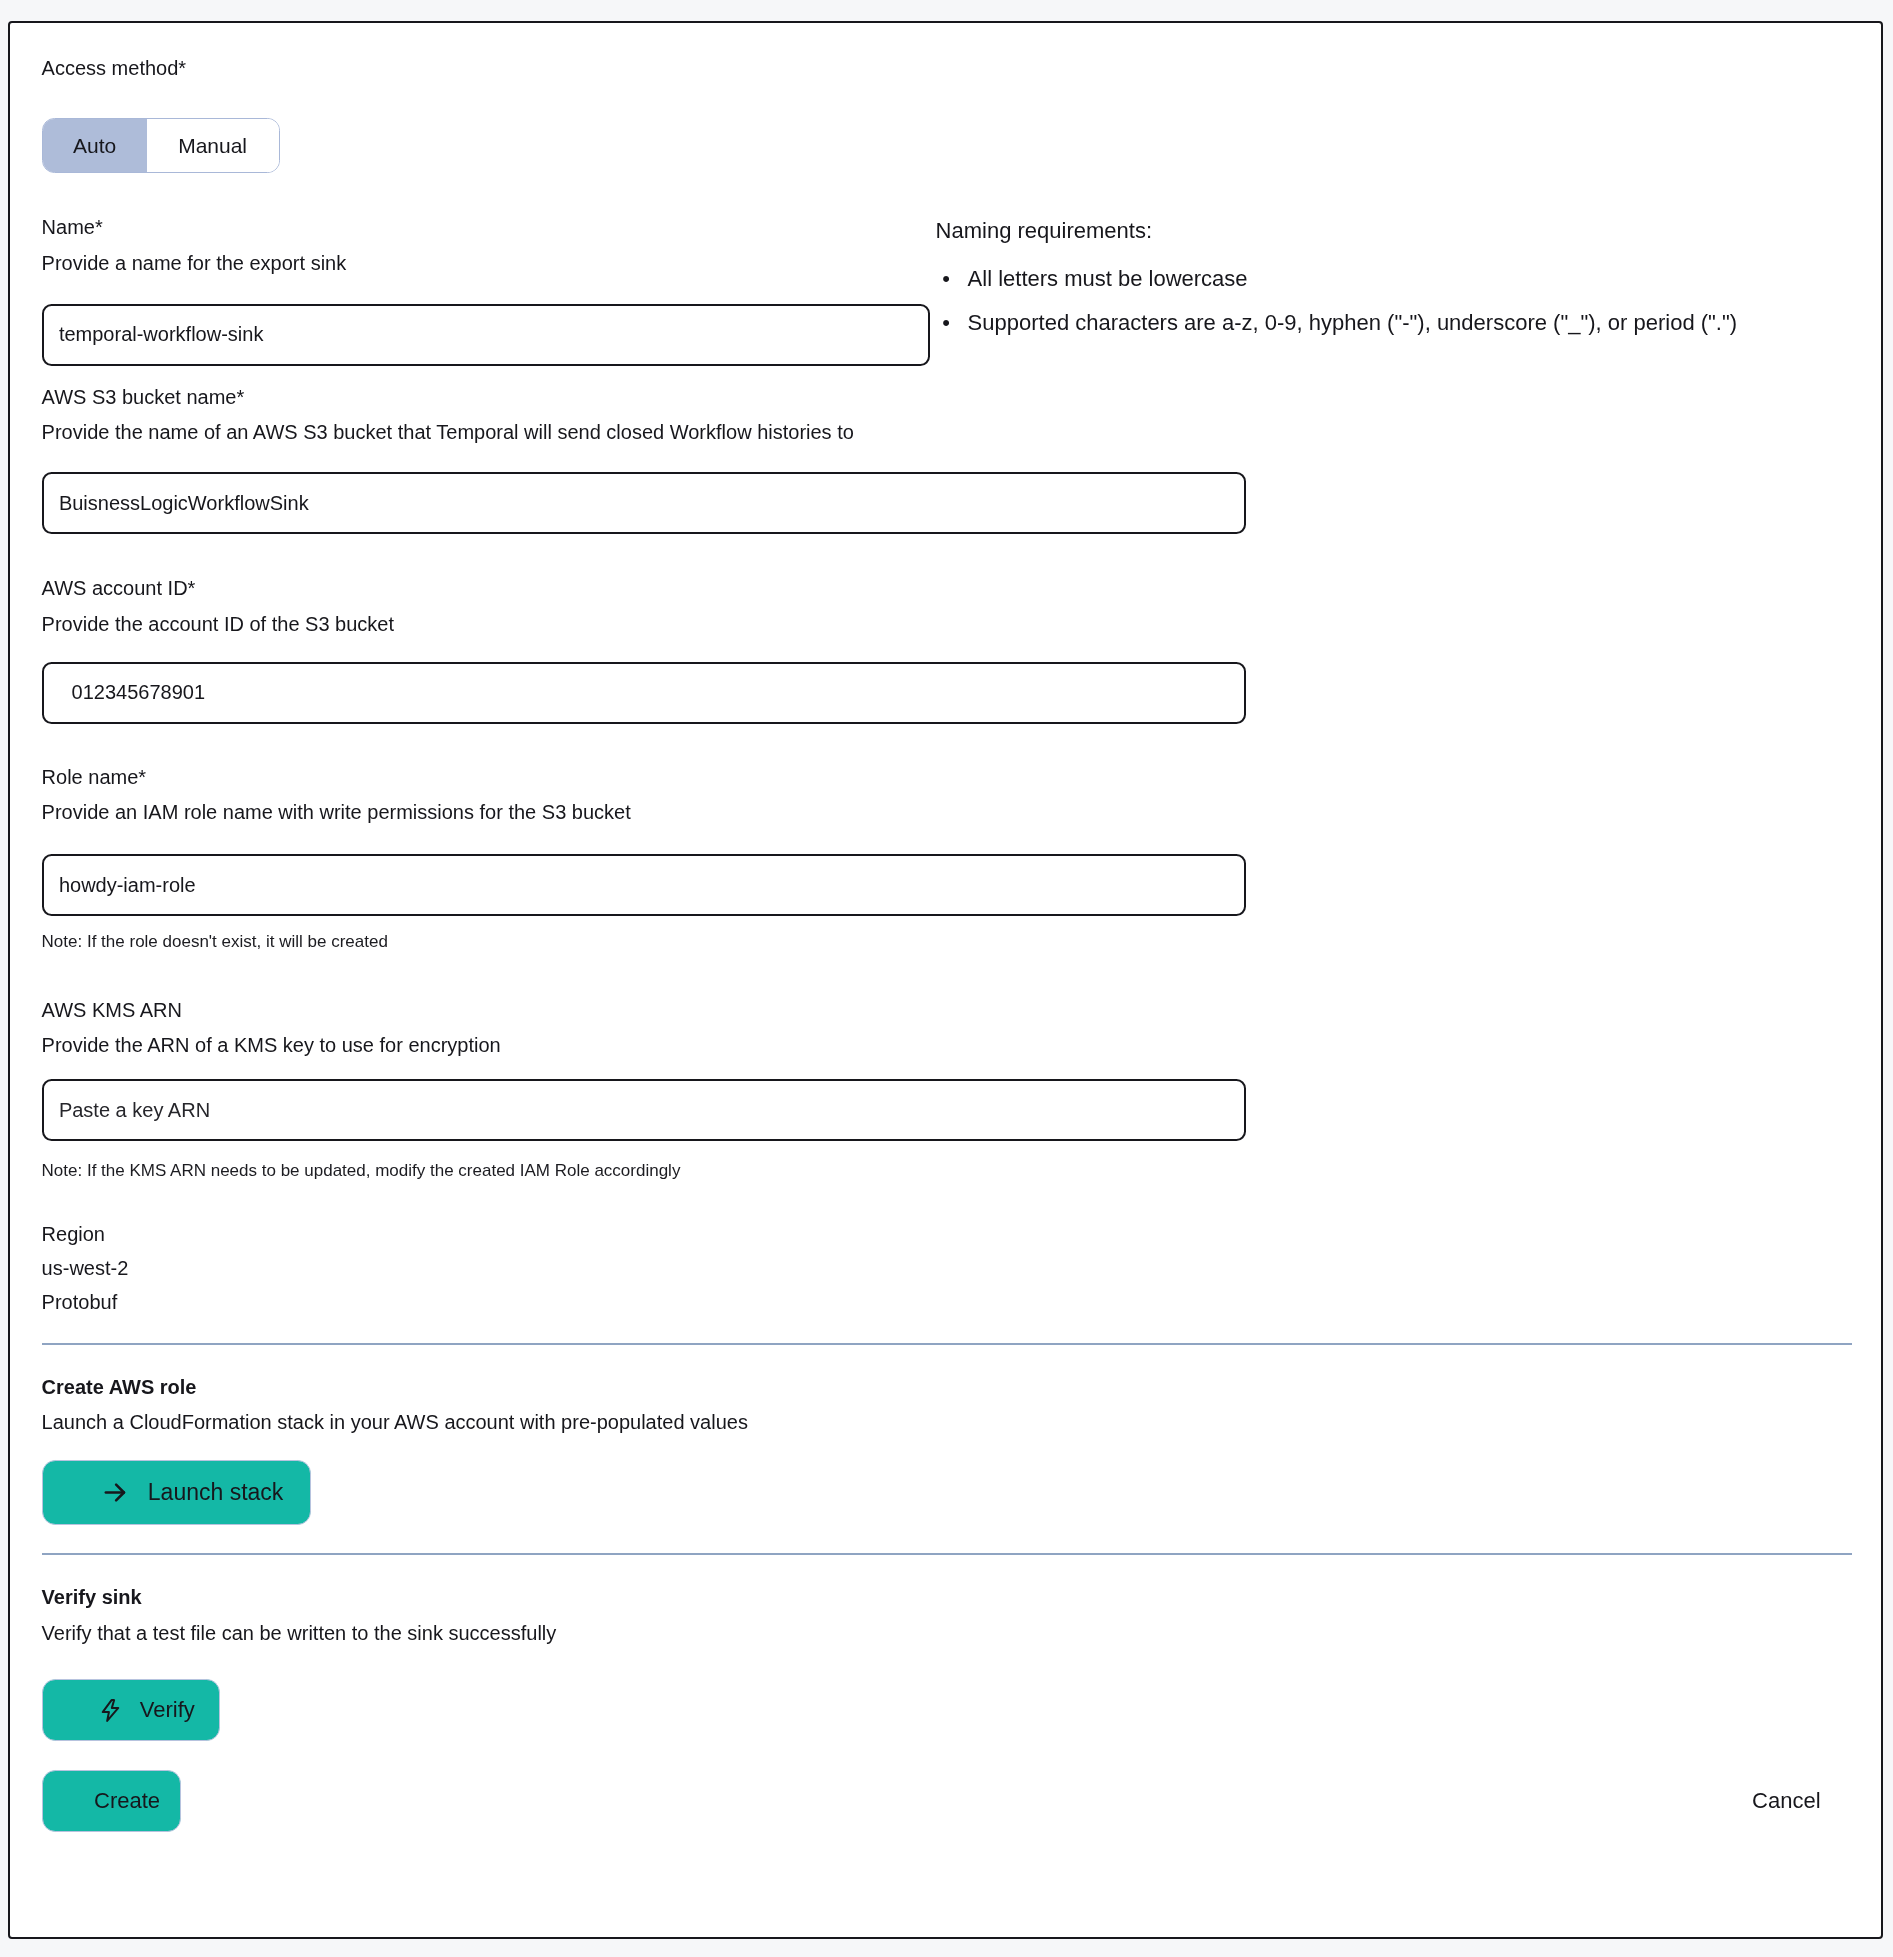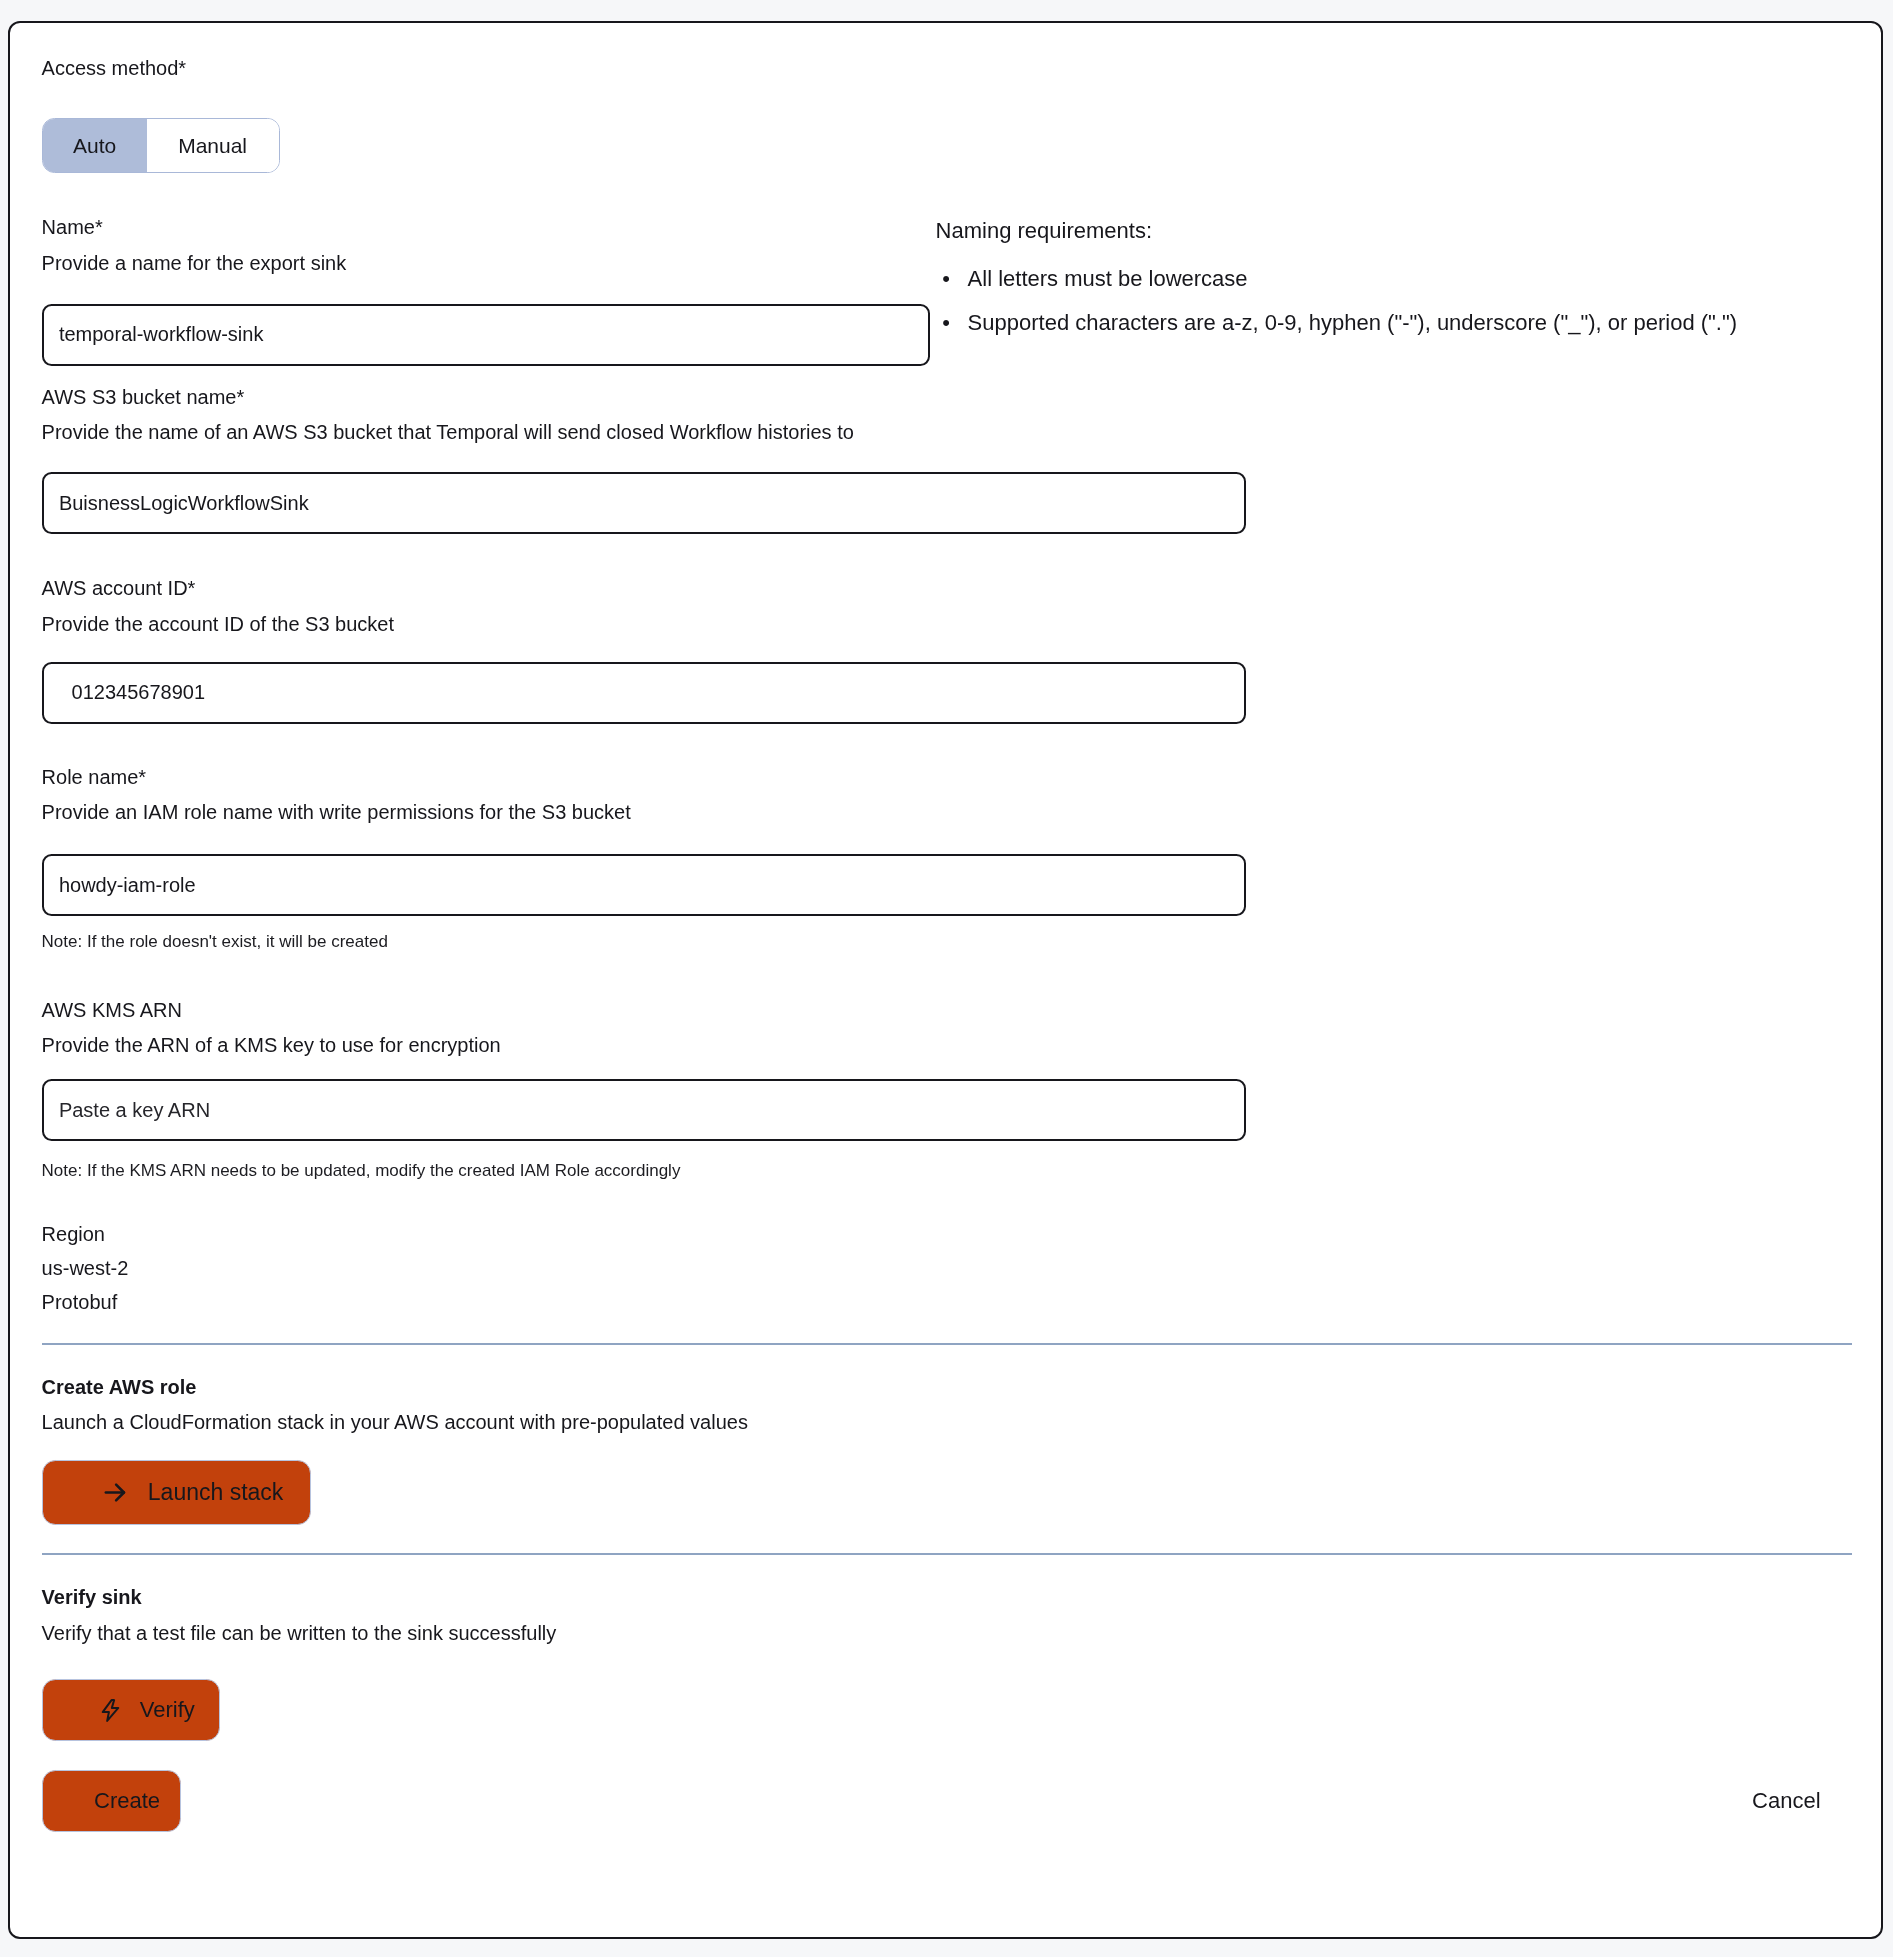--- a/index.html
+++ b/index.html
@@ -9,21 +9,21 @@
     font-family: "Liberation Sans", sans-serif;
     color: #17171c;
     position: relative;
   }
   .card {
     position: absolute;
     left: 7.6px; top: 21px;
     width: 1875px; height: 1918px;
     background: #ffffff;
     border: 2.9px solid #17171c;
-    border-radius: 12px;
+    border-radius: 4px;
     padding: 0 29px 0 32px;
   }
   .field-label {
     font-size: 20px; line-height: 27px; font-weight: 400;
   }
   .field-desc {
     font-size: 20px; line-height: 27px; margin-top: 8.6px;
   }
   .section-title {
     font-size: 20px; line-height: 27px; font-weight: 700;
@@ -96,21 +96,21 @@
     content: "\2022";
     position: absolute; left: 6.7px; top: 0;
     font-size: 22px; line-height: 37px;
   }
 
   
   .btn {
     display: inline-flex; align-items: center; justify-content: center;
     border: 1.9px solid #b7c3de;
     border-radius: 13.4px;
-    background: #c2410c;
+    background: #14b8a6;
     color: #17171c;
     font-family: "Liberation Sans", sans-serif;
     cursor: pointer;
     padding-left: 32px;
   }
   .btn-launch {
     margin-top: 24px;
     width: 269px; height: 65px;
     font-size: 23px; gap: 18px;
   }

